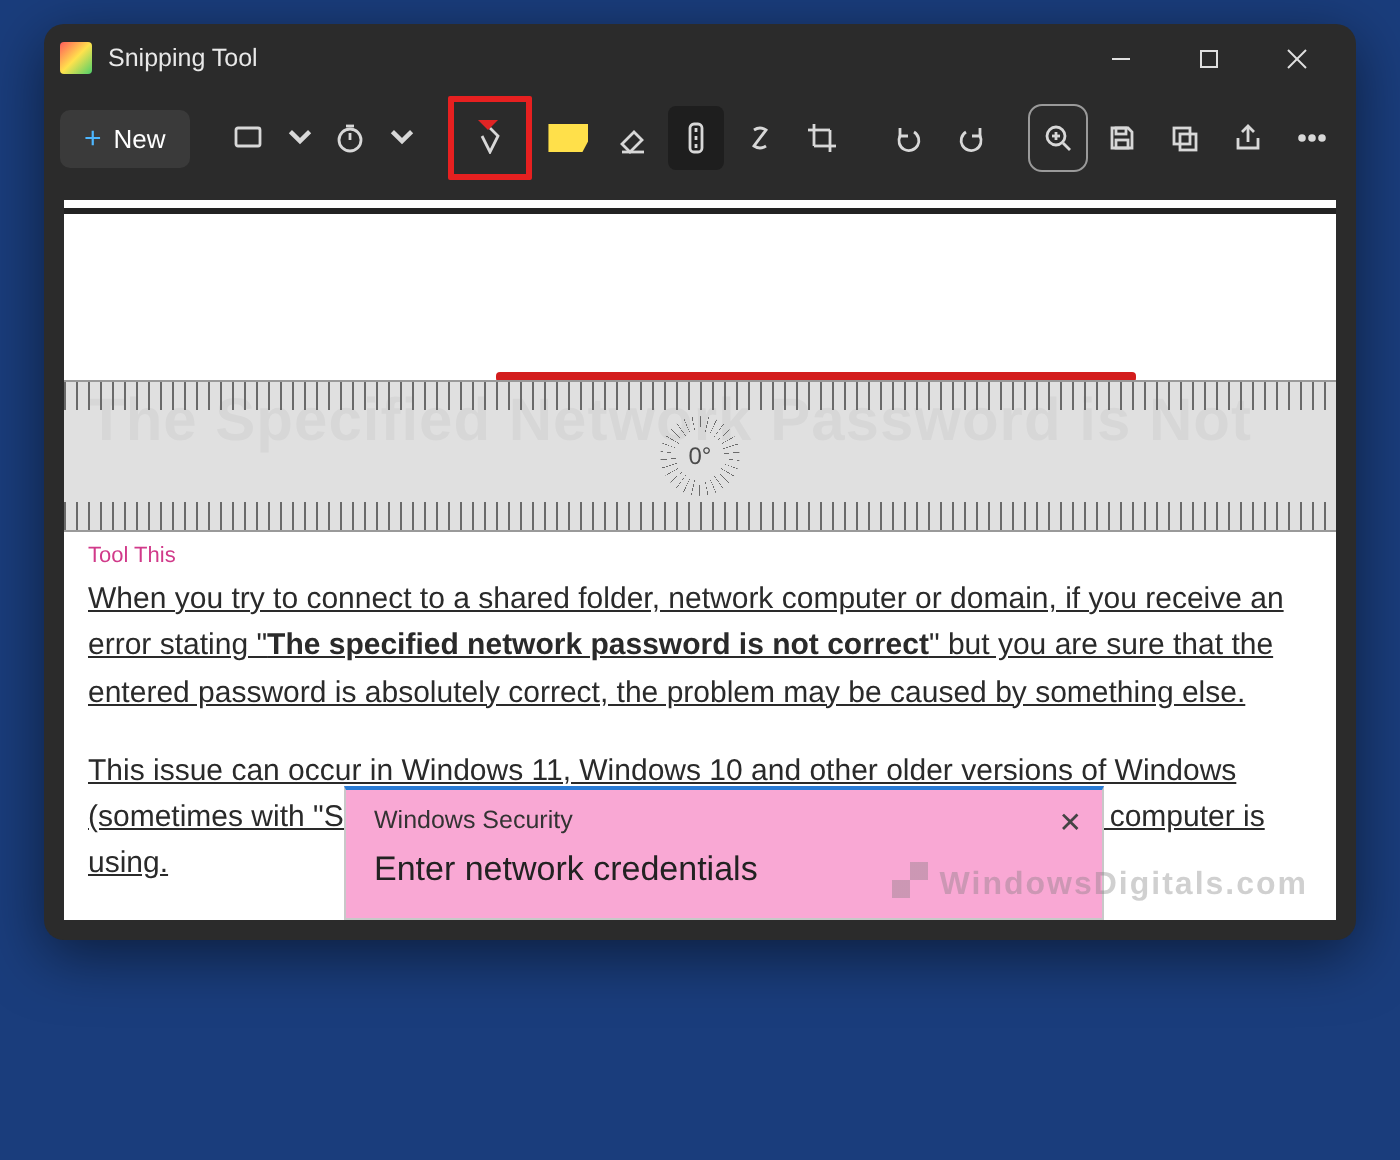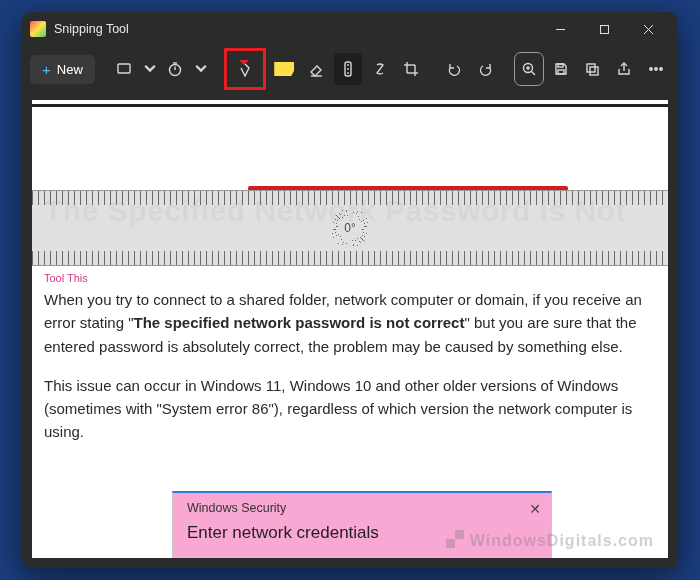--- a/index.html
+++ b/index.html
@@ -6,21 +6,21 @@
   body {
     width: 700px; height: 580px;
     background: #1a3d7c;
     font-family: "Segoe UI", sans-serif;
     overflow: hidden;
     position: relative;
   }
   .app {
     position: absolute;
     left: 22px; top: 12px;
-    width: 656px; height: 556px;
+    width: 656px; height: 458px;
     background: #2b2b2b;
     border-radius: 10px;
     display: flex;
     flex-direction: column;
     box-shadow: 0 8px 30px rgba(0,0,0,.5);
     justify-content: space-between;
   }
   .titlebar {
     height: 34px;
     display: flex; align-items: center;
@@ -132,21 +132,21 @@
     font-size: 12px; color: #4a4a4a;
   }
   .edit-tag {
     position: absolute; left: 12px; top: 172px;
     font-size: 11px; color: #d13a8a;
   }
   .body-text {
     position: absolute; left: 12px; right: 0; top: 188px;
     font-size: 15px; color: #2a2a2a; line-height: 1.55;
   }
-  .body-text p { margin-bottom: 16px; }
+  .body-text p { margin-bottom: 16px; text-decoration: underline; }
   .dialog {
     position: absolute; left: 140px; bottom: 0;
     width: 380px; background: #f9a8d4;
     border: 1px solid #c8c8c8;
     border-top: 2px solid #2a7bd4;
     padding: 8px 14px 14px;
   }
   .dialog-title { font-size: 12.5px; color: #333; margin-bottom: 8px; }
   .dialog-close { position: absolute; right: 10px; top: 8px; font-size: 14px; color: #444; }
   .dialog-heading { font-size: 17px; color: #222; }

